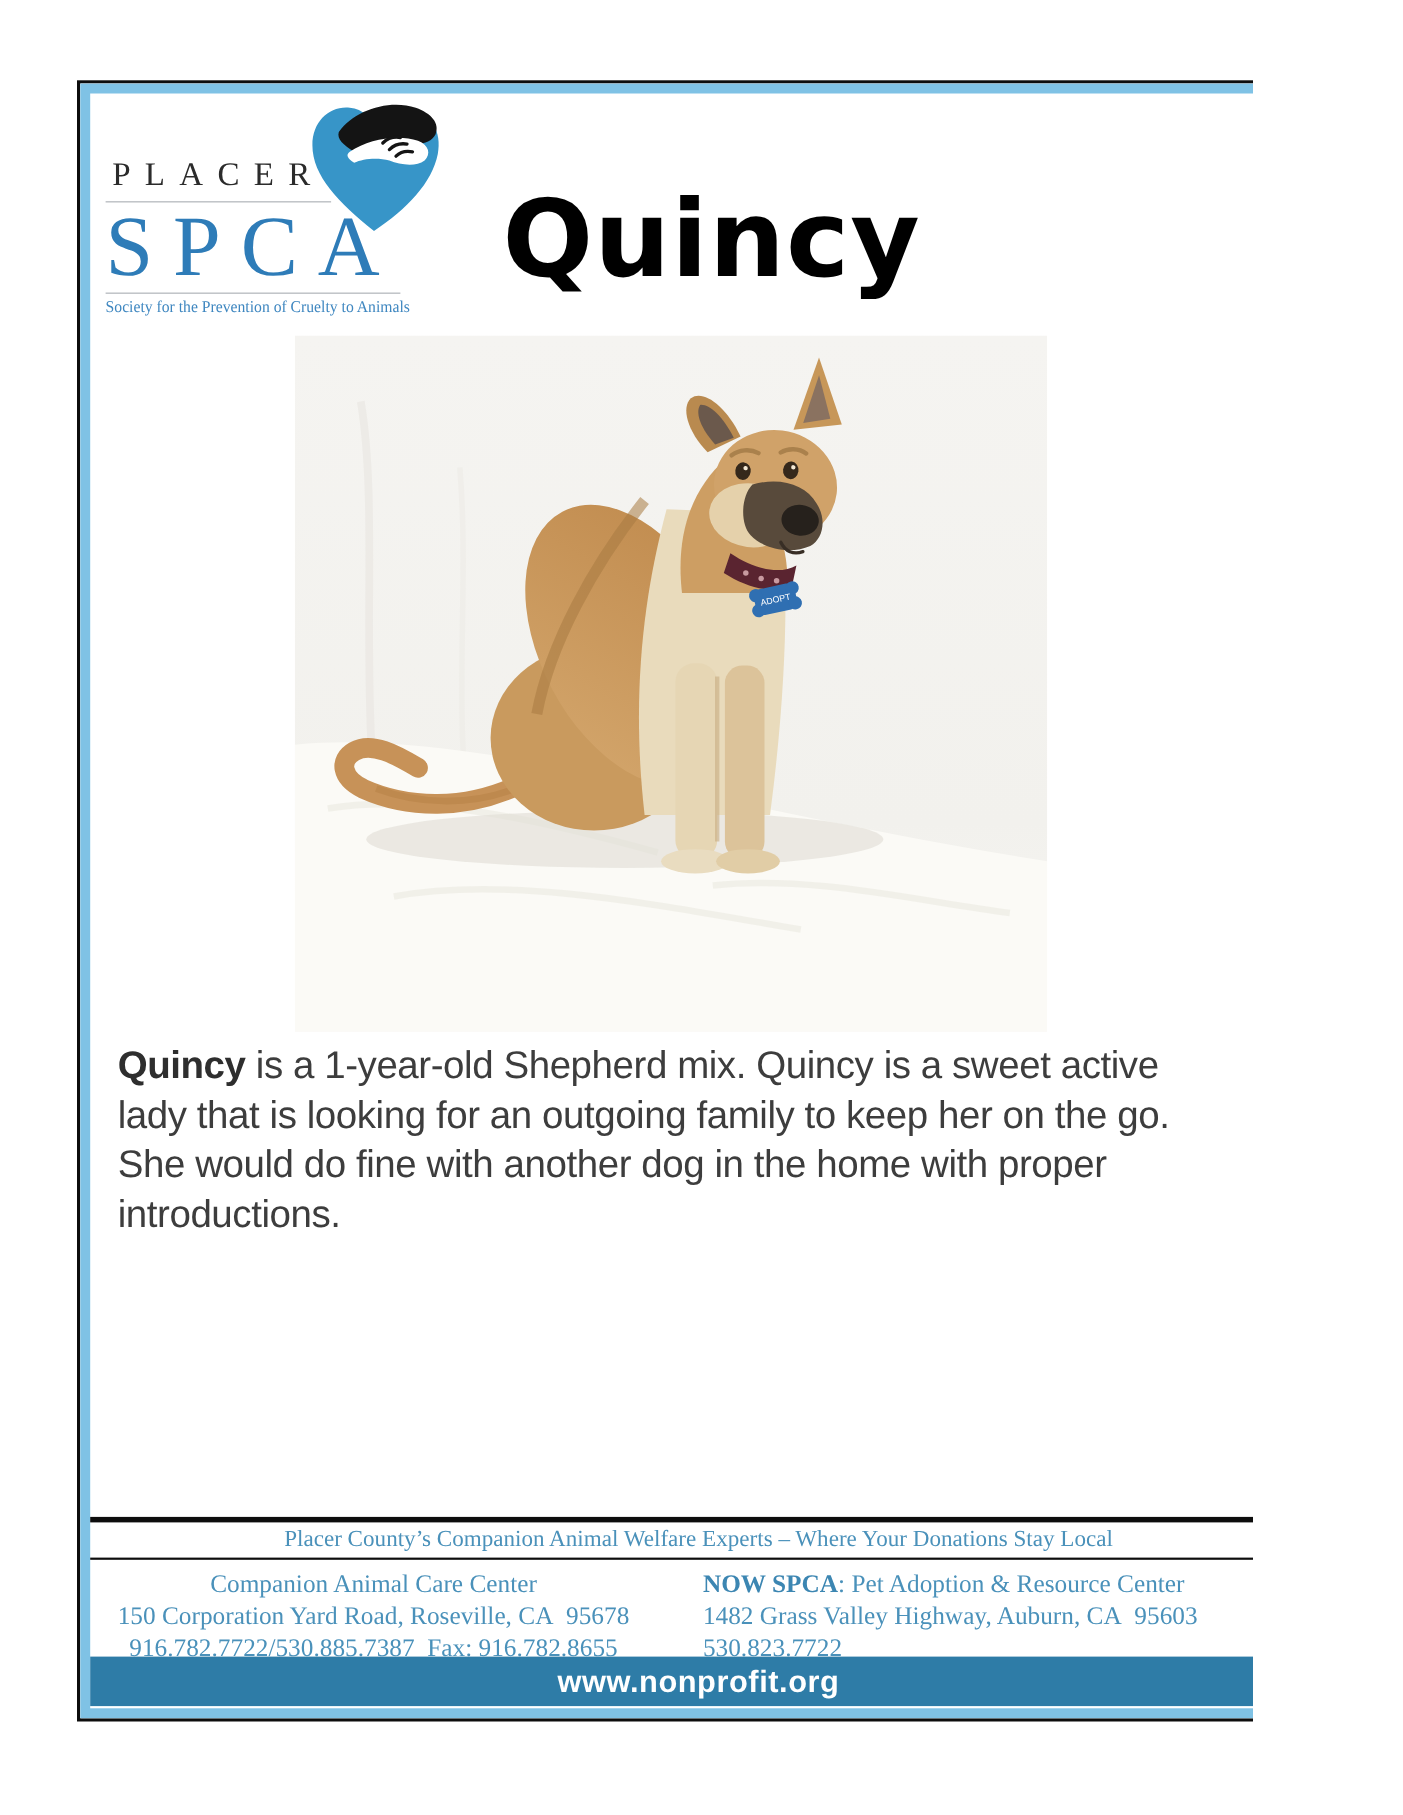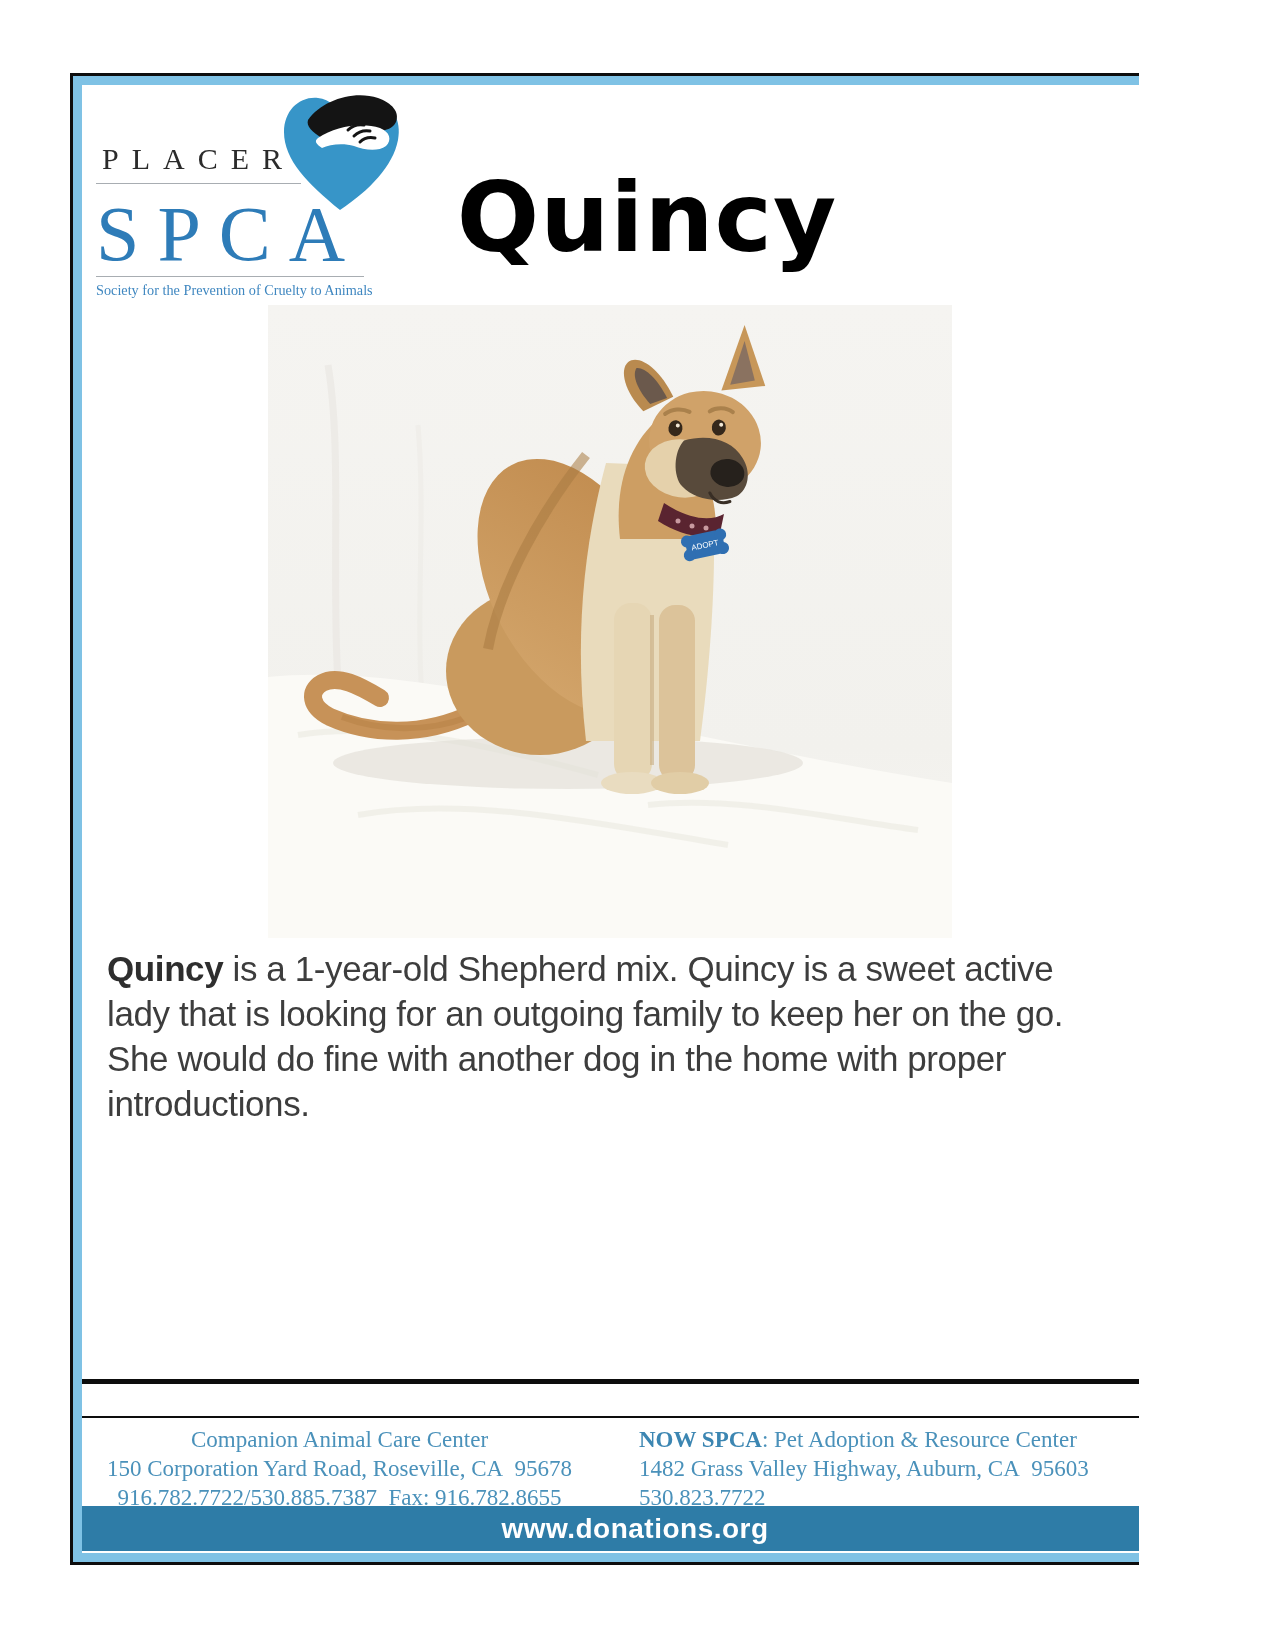--- a/index.html
+++ b/index.html
@@ -20,21 +20,21 @@
 
   
   .logo { position:absolute; left:14px; top:57px; width:340px; }
   .logo-placer {
     font-family:"Liberation Serif", serif; font-size:30px; color:#2b2b2b;
     letter-spacing:13px; padding-left:6px;
   }
   .logo-rule1 { width:205px; height:1px; background:#a8adb2; margin-top:7px; }
   .logo-spca {
     font-family:"Liberation Serif", serif; font-size:78px; line-height:0.98;
-    color:#2E7CB8; letter-spacing:18px; margin-top:12px;
+    color:#2E7CB8; letter-spacing:18px; margin-top:2px;
   }
   .logo-rule2 { width:268px; height:1px; background:#a8adb2; margin-top:4px; }
   .logo-tagline {
     font-family:"Liberation Serif", serif; font-size:15px; color:#3F87C0;
     margin-top:5px; white-space:nowrap; transform:scaleX(0.95); transform-origin:left;
   }
   .heart-icon { position:absolute; left:196px; top:1px; width:128px; height:130px; }
 
   
   .title {
@@ -194,36 +194,37 @@
               <circle cx="454" cy="247" r="6" fill="#2f6fb2"></circle>
               <text x="437" y="243" text-anchor="middle" font-size="8" fill="#ffffff" font-family="Liberation Sans, sans-serif">ADOPT</text>
             </g>
           </g>
         </svg>
 
         <div class="description"><b>Quincy</b><span> is a 1-year-old Shepherd mix. Quincy is a sweet active lady that is looking for an outgoing family to keep her on the go. She would do fine with another dog in the home with proper introductions.</span></div>
 
 
         <div class="rule-thick"></div>
+        <div class="banner">Placer County’s Companion Animal Welfare Experts – Where Your Donations Stay Local</div>
         <div class="rule-thin"></div>
 
         <div class="col col-left">
           <div>Companion Animal Care Center</div>
           <div>150 Corporation Yard Road, Roseville, CA&nbsp; 95678</div>
           <div>916.782.7722/530.885.7387 &nbsp;Fax: 916.782.8655</div>
         </div>
 
         <div class="col col-right">
           <div><b>NOW SPCA</b><span>: Pet Adoption &amp; Resource Center</span></div>
           <div>1482 Grass Valley Highway, Auburn, CA&nbsp; 95603</div>
           <div>530.823.7722</div>
         </div>
 
         <div class="web-bar">
-          <span>www.donations.org</span>
+          <span>www.nonprofit.org</span>
         </div>
 
       </div>
     </div>
   </div>
 
   <div class="version">3.11</div>
 
 
 </div>

